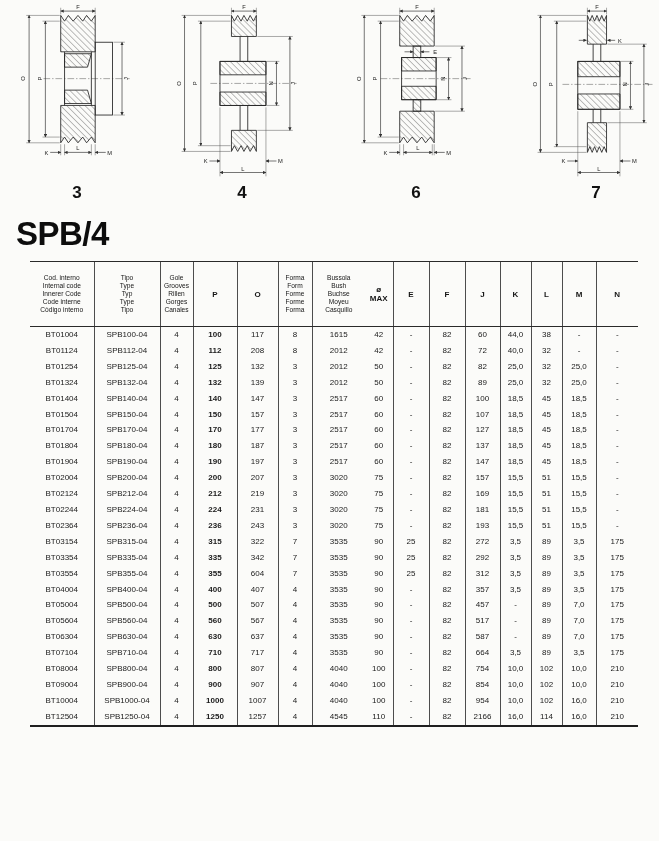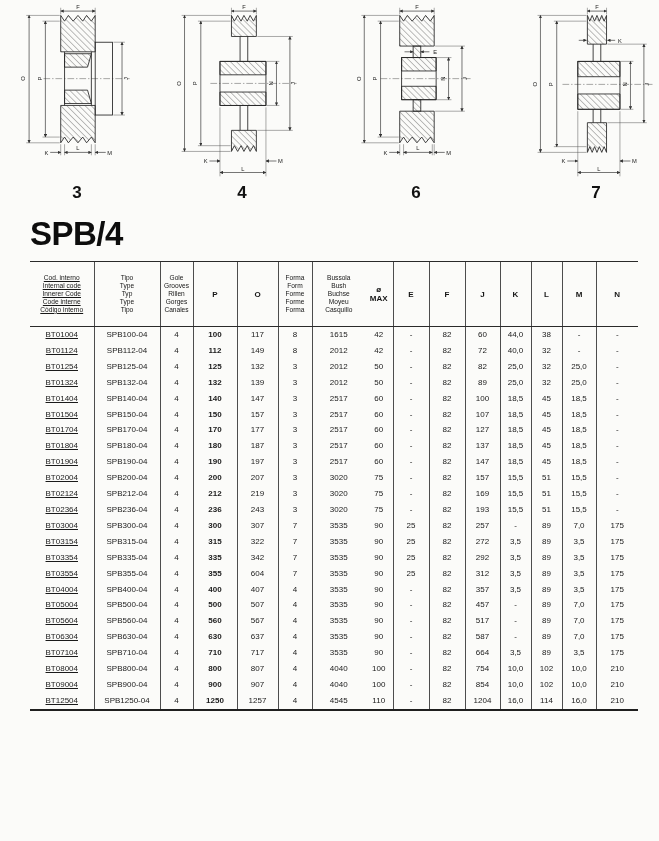--- a/index.html
+++ b/index.html
@@ -25,35 +25,35 @@
   .fig-7{left:521px;}
   
   .tech .out{stroke:#262626;stroke-width:0.9;fill:none;}
   .tech .hat{stroke:#262626;stroke-width:0.9;fill:url(#hatch);}
   .tech .ext{stroke:#4f4f4f;stroke-width:0.5;fill:none;}
   .tech .dim{stroke:#333;stroke-width:0.7;fill:none;}
   .tech .cl{stroke:#4a4a4a;stroke-width:0.5;fill:none;stroke-dasharray:7 2 1.5 2;}
   .tech text{font-family:"Liberation Sans",sans-serif;font-size:6px;fill:#1c1c1c;stroke:none;text-anchor:middle;}
   
   .title{
-    margin:11px 0 10px 30px;
+    margin:11px 0 10px 16px;
     font-size:33px;line-height:34px;
     font-weight:800;letter-spacing:-0.5px;color:#0d0d0d;
   }
   
   table.spec{
     border-collapse:collapse;table-layout:fixed;
     width:608px;margin-left:30px;
   }
   .spec th,.spec td{
     padding:0;text-align:center;vertical-align:middle;
     border-left:1px solid #4d4d4d;
     font-weight:400;
   }
-  .spec th:first-child,.spec td:first-child{border-left:none;text-decoration:underline;}
+  .spec th:first-child,.spec td:first-child{border-left:none;}
   .spec th:nth-child(8),.spec td:nth-child(8){border-left:none;}
   .spec thead th{
     border-top:1.5px solid #2a2a2a;
     border-bottom:1.5px solid #2a2a2a;
     height:64px;
     font-size:8px;font-weight:700;color:#161616;
   }
   .hmulti{font-weight:400;font-size:6.6px;line-height:1.2;color:#161616;}
   .spec tbody td{
     height:15.9px;font-size:8px;line-height:15.9px;
@@ -366,21 +366,21 @@
         <td>44,0</td>
         <td>38</td>
         <td>-</td>
         <td>-</td>
       </tr>
       <tr>
         <td>BT01124</td>
         <td>SPB112-04</td>
         <td>4</td>
         <td>112</td>
-        <td>149</td>
+        <td>208</td>
         <td>8</td>
         <td>2012</td>
         <td>42</td>
         <td>-</td>
         <td>82</td>
         <td>72</td>
         <td>40,0</td>
         <td>32</td>
         <td>-</td>
         <td>-</td>
@@ -532,52 +532,52 @@
         <td>75</td>
         <td>-</td>
         <td>82</td>
         <td>169</td>
         <td>15,5</td>
         <td>51</td>
         <td>15,5</td>
         <td>-</td>
       </tr>
       <tr>
+        <td>BT02244</td>
+        <td>SPB224-04</td>
+        <td>4</td>
+        <td>224</td>
+        <td>231</td>
+        <td>3</td>
+        <td>3020</td>
+        <td>75</td>
+        <td>-</td>
+        <td>82</td>
+        <td>181</td>
+        <td>15,5</td>
+        <td>51</td>
+        <td>15,5</td>
+        <td>-</td>
+      </tr>
+      <tr>
         <td>BT02364</td>
         <td>SPB236-04</td>
         <td>4</td>
         <td>236</td>
         <td>243</td>
         <td>3</td>
         <td>3020</td>
         <td>75</td>
         <td>-</td>
         <td>82</td>
         <td>193</td>
         <td>15,5</td>
         <td>51</td>
         <td>15,5</td>
         <td>-</td>
-      </tr>
-      <tr>
-        <td>BT03004</td>
-        <td>SPB300-04</td>
-        <td>4</td>
-        <td>300</td>
-        <td>307</td>
-        <td>7</td>
-        <td>3535</td>
-        <td>90</td>
-        <td>25</td>
-        <td>82</td>
-        <td>257</td>
-        <td>-</td>
-        <td>89</td>
-        <td>7,0</td>
-        <td>175</td>
       </tr>
       <tr>
         <td>BT03154</td>
         <td>SPB315-04</td>
         <td>4</td>
         <td>315</td>
         <td>322</td>
         <td>7</td>
         <td>3535</td>
         <td>90</td>
@@ -736,30 +736,47 @@
         <td>100</td>
         <td>-</td>
         <td>82</td>
         <td>854</td>
         <td>10,0</td>
         <td>102</td>
         <td>10,0</td>
         <td>210</td>
       </tr>
       <tr>
+        <td>BT10004</td>
+        <td>SPB1000-04</td>
+        <td>4</td>
+        <td>1000</td>
+        <td>1007</td>
+        <td>4</td>
+        <td>4040</td>
+        <td>100</td>
+        <td>-</td>
+        <td>82</td>
+        <td>954</td>
+        <td>10,0</td>
+        <td>102</td>
+        <td>16,0</td>
+        <td>210</td>
+      </tr>
+      <tr>
         <td>BT12504</td>
         <td>SPB1250-04</td>
         <td>4</td>
         <td>1250</td>
         <td>1257</td>
         <td>4</td>
         <td>4545</td>
         <td>110</td>
         <td>-</td>
         <td>82</td>
-        <td>1204</td>
+        <td>2166</td>
         <td>16,0</td>
         <td>114</td>
         <td>16,0</td>
         <td>210</td>
       </tr>
     </tbody>
 </table>
 
 </body></html>

